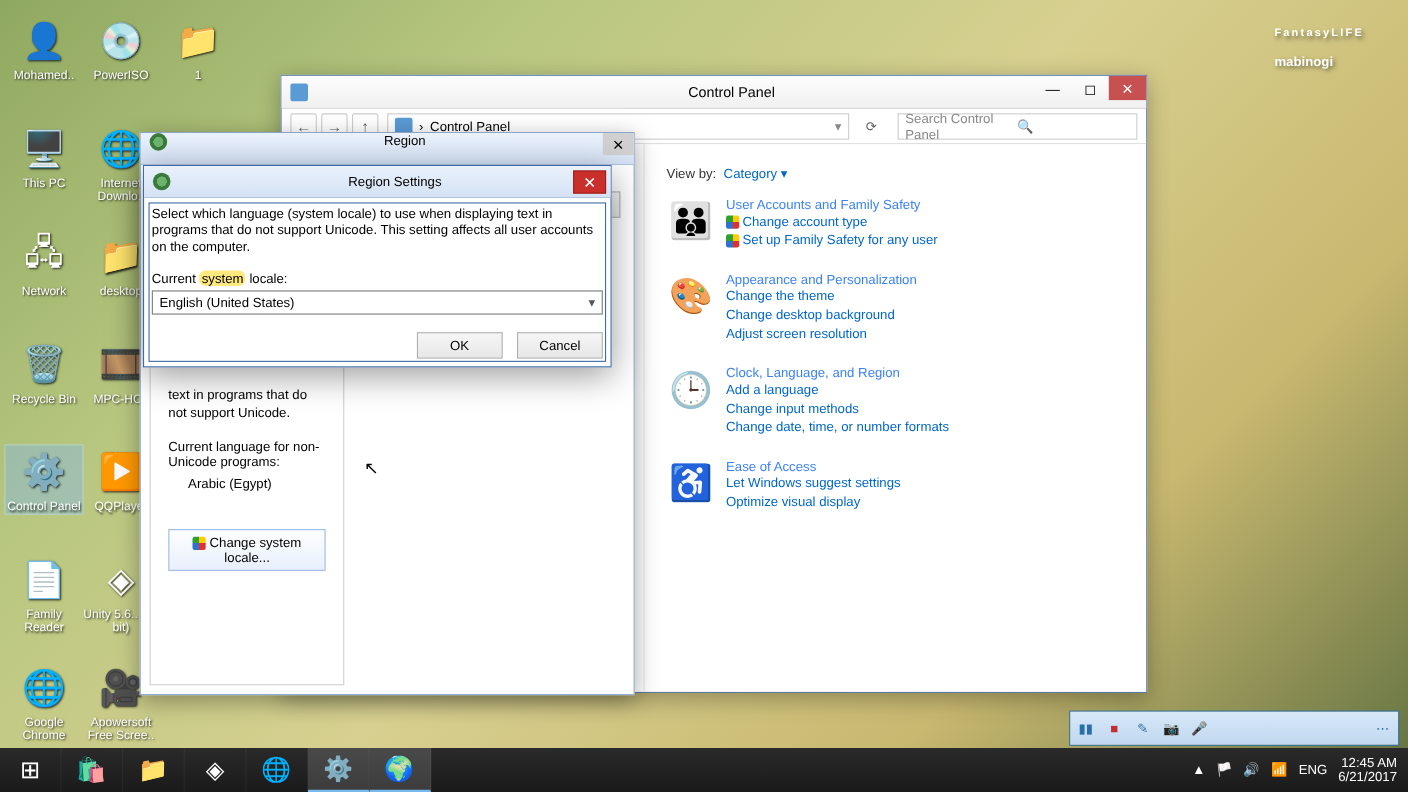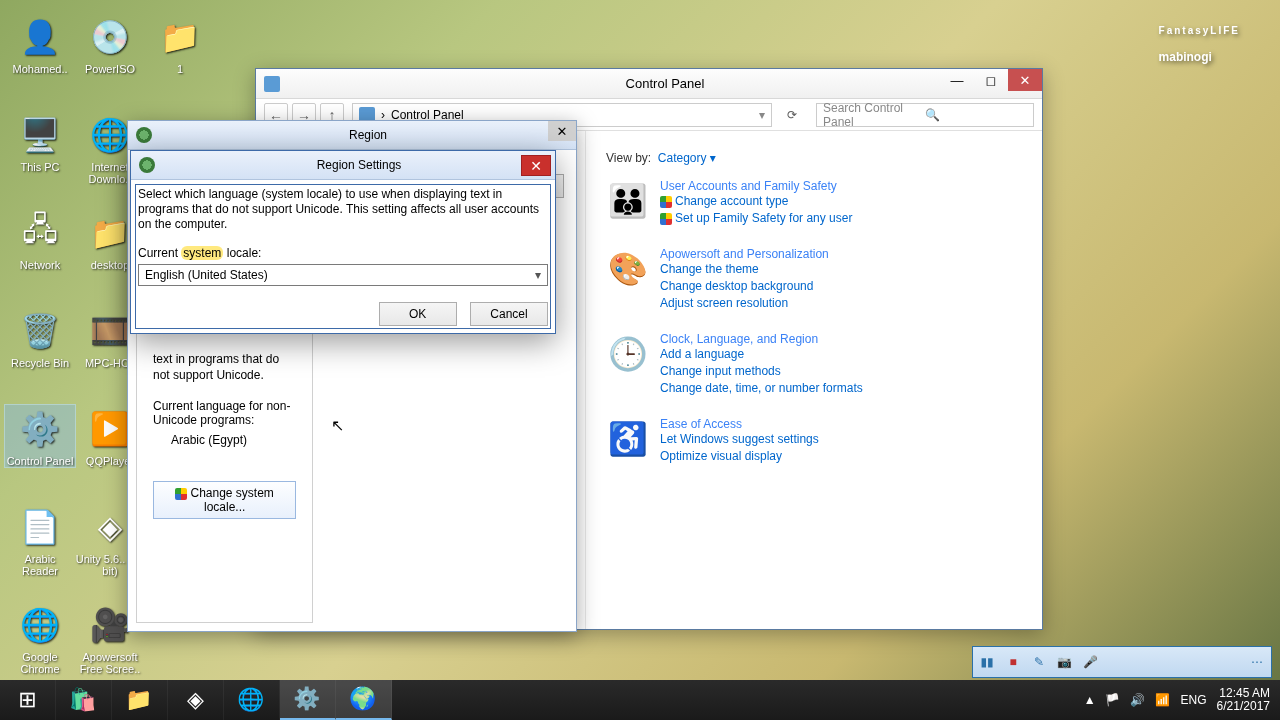--- a/index.html
+++ b/index.html
@@ -34,21 +34,21 @@
   .viewby{padding:4px 0 14px;color:#333;}
   .viewby a{color:#0066cc;cursor:pointer;}
   .cat{display:flex;margin-bottom:20px;}
   .cat .ci{width:44px;height:44px;margin-right:10px;display:flex;align-items:center;justify-content:center;font-size:32px;}
   .cat .ct{flex:1;}
   .cat .ch{color:#3b82f6;font-size:12px;cursor:pointer;}
   .cat .cl{color:#0066cc;font-size:12px;cursor:pointer;display:block;line-height:17px;}
   .shield{display:inline-block;width:12px;height:12px;vertical-align:middle;background:conic-gradient(#ffcc00 0 25%,#e03030 0 50%,#3070d0 0 75%,#30a030 0);border-radius:2px;margin-right:3px;}
   
   .win-region{position:absolute;left:127px;top:120px;width:450px;height:512px;background:#fff;border:1px solid #8aa5c8;box-shadow:0 5px 20px rgba(0,0,0,.35);}
-  .win-region .titlebar{height:29px;background:linear-gradient(#eaf1fb,#d4e2f5);border-bottom:1px solid #b0c4de;display:flex;align-items:center;position:relative;}
+  .win-region .titlebar{height:29px;background:linear-gradient(#eaf1fb,#d4e2f5);border-bottom:1px solid #b0c4de;display:flex;position:relative;}
   .win-region .ticon{width:16px;height:16px;margin:0 8px;background:radial-gradient(circle,#6db36d 40%,#3a7a3a 41%);border-radius:50%;}
   .win-region .ttitle{flex:1;text-align:center;}
   .winbtn.rclose{width:28px;height:20px;background:#d0d0d0;}
   .region-inner{padding:14px 8px 8px;height:calc(100% - 29px);display:flex;}
   .region-panel{flex:1;border:1px solid #d0d0d0;background:#fff;padding:16px;}
   .region-panel .desc{margin-bottom:16px;line-height:16px;}
   .region-panel .lbl{margin-bottom:6px;}
   .region-panel .val{padding-left:18px;margin-bottom:34px;}
   .chg-btn{float:right;padding:4px 10px;border:1px solid #9ab8e0;background:linear-gradient(#fdfeff,#e8f0fc);cursor:pointer;}
   .dlg-btns{padding:10px 4px 2px;text-align:right;}
@@ -130,21 +130,21 @@
     <div class="dicon sel" style="left: 5px; top: 405px;">
       <div class="g">⚙️</div>
       <div class="t">Control Panel</div>
     </div>
     <div class="dicon" style="left: 75px; top: 405px;">
       <div class="g">▶️</div>
       <div class="t">QQPlayer</div>
     </div>
     <div class="dicon" style="left: 5px; top: 503px;">
       <div class="g">📄</div>
-      <div class="t">Arabic Reader</div>
+      <div class="t">Family Reader</div>
     </div>
     <div class="dicon" style="left: 75px; top: 503px;">
       <div class="g">◈</div>
       <div class="t">Unity 5.6.. (64 bit)</div>
     </div>
     <div class="dicon" style="left: 5px; top: 601px;">
       <div class="g">🌐</div>
       <div class="t">Google Chrome</div>
     </div>
     <div class="dicon" style="left: 75px; top: 601px;">
@@ -192,21 +192,21 @@
             <div class="ci">👪</div>
             <div class="ct">
               <div class="ch">User Accounts and Family Safety</div>
               <span class="cl"><span class="shield"></span>Change account type</span>
               <span class="cl"><span class="shield"></span>Set up Family Safety for any user</span>
             </div>
           </div>
           <div class="cat">
             <div class="ci">🎨</div>
             <div class="ct">
-              <div class="ch">Apowersoft and Personalization</div>
+              <div class="ch">Appearance and Personalization</div>
               <span class="cl">Change the theme</span>
               <span class="cl">Change desktop background</span>
               <span class="cl">Adjust screen resolution</span>
             </div>
           </div>
           <div class="cat">
             <div class="ci">🕒</div>
             <div class="ct">
               <div class="ch">Clock, Language, and Region</div>
               <span class="cl">Add a language</span>

